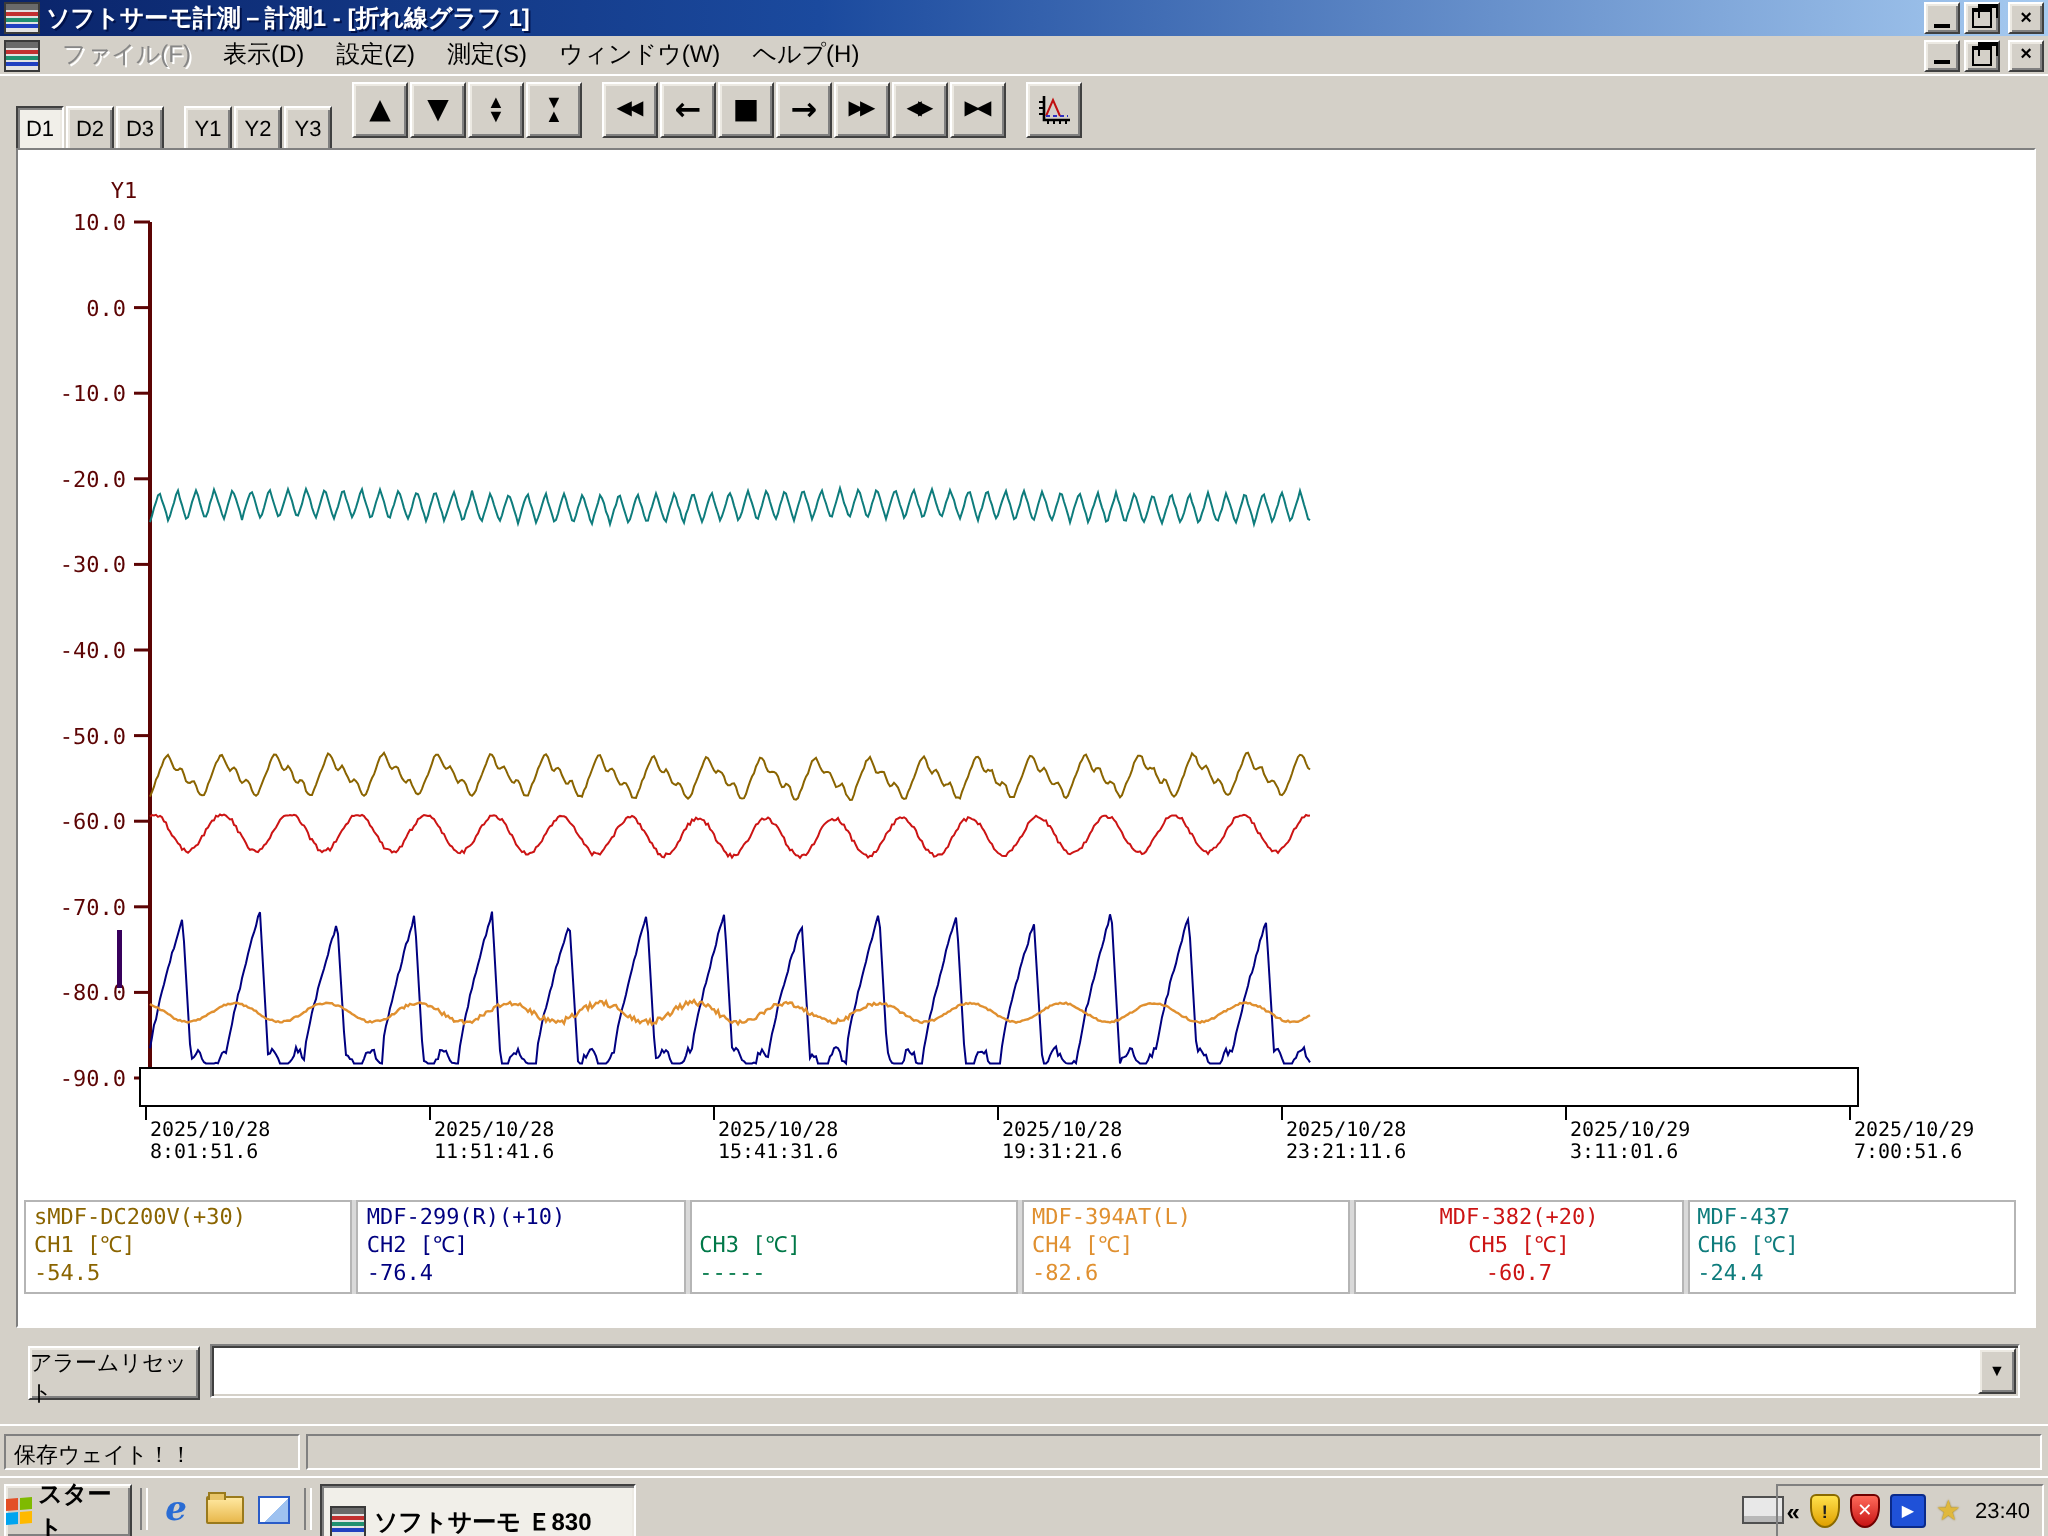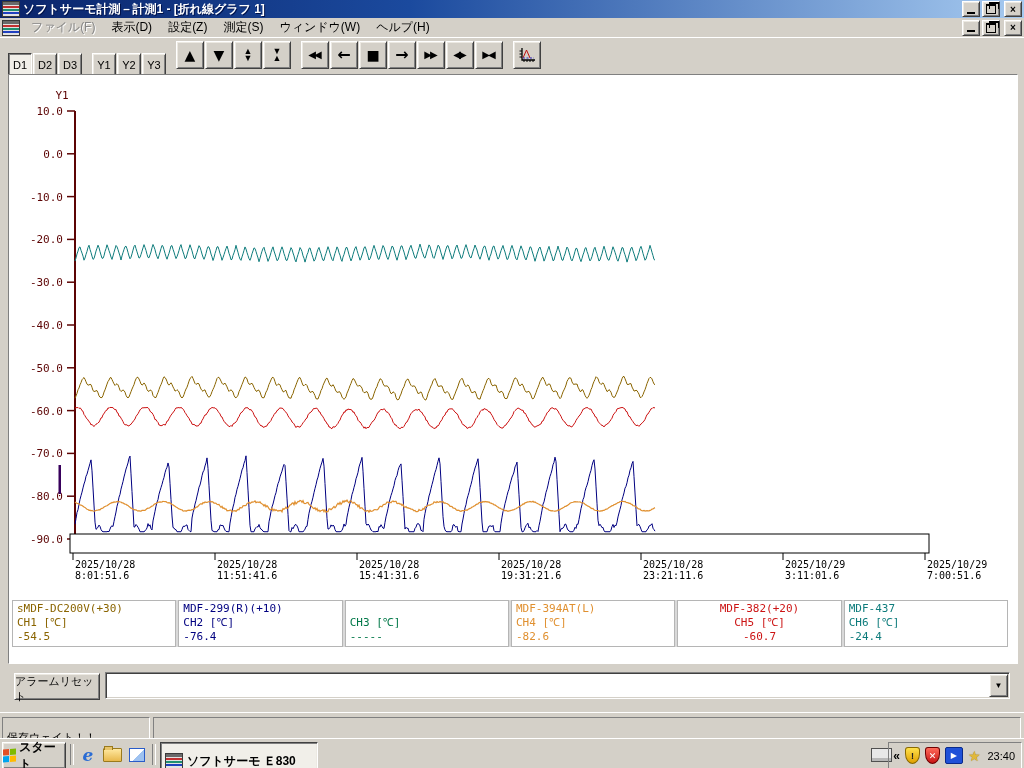--- a/index.html
+++ b/index.html
@@ -64,21 +64,21 @@
   
   #controlbar{left:8px;top:665px;width:1008px;height:45px;}
   #alarm-reset{left:6px;top:8px;width:84px;height:25px;font-size:11px;
     display:flex;align-items:flex-start;justify-content:center;}
   #alarm-combo{left:97px;top:7px;width:905px;height:27px;box-sizing:border-box;display:flex;align-items:stretch;}
   #combo-value{flex:1;font-size:12px;padding:3px 4px;color:#000;}
   #combo-drop{width:17px;margin:1px;display:flex;align-items:center;justify-content:center;font-size:8px;}
 
   
   #statusbar{left:0;top:712px;width:1024px;height:26px;background:#d4d0c8;border-top:1px solid #ffffff;}
-  .status-panel{position:absolute;top:4px;height:18px;font-size:11px;padding:12px 4px;box-sizing:border-box;
+  .status-panel{position:absolute;top:4px;height:18px;font-size:11px;padding:2px 4px;box-sizing:border-box;
     background:#d4d0c8;border:1px solid;border-color:#808080 #ffffff #ffffff #808080;white-space:nowrap;overflow:hidden;}
   #status-left{left:2px;width:148px;}
   #status-right{left:153px;right:3px;}
 
   
   #taskbar{left:0;top:738px;width:1024px;height:30px;background:#d4d0c8;border-top:1px solid #ffffff;}
   #start-button{position:absolute;left:2px;top:3px;width:62px;height:25px;display:flex;
     align-items:center;justify-content:center;gap:3px;font-size:12px;font-weight:bold;}
   .win-flag{width:14px;height:13px;display:grid;grid-template:1fr 1fr / 1fr 1fr;gap:1px;transform:skewY(-4deg);}
   .win-flag i{display:block;}

